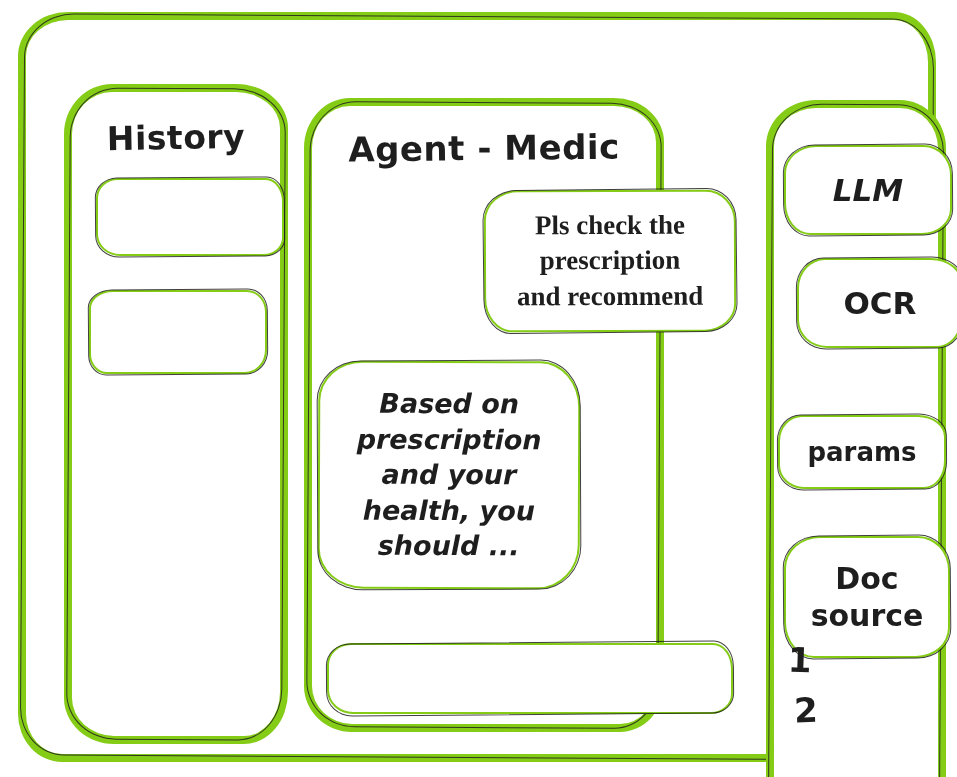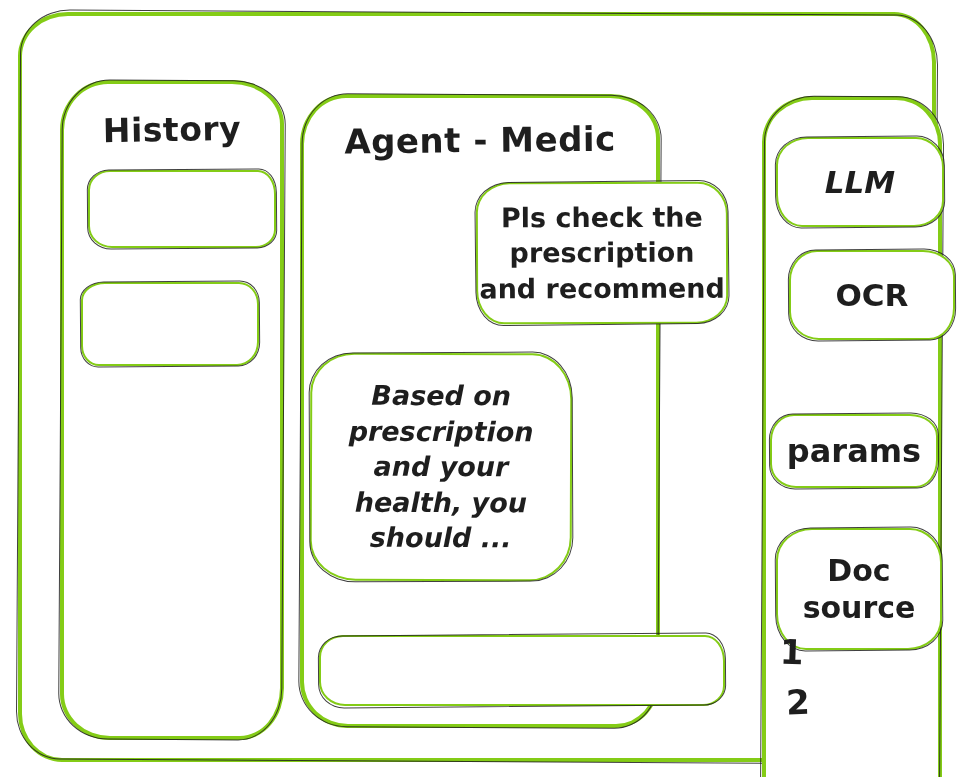--- a/index.html
+++ b/index.html
@@ -11,21 +11,21 @@
   #stage {
     position: relative;
     width: 957px;
     height: 777px;
     background: #ffffff;
     overflow: hidden;
   }
   
   .sketch {
     position: absolute;
-    border: 4px solid #84cc16;
+    border: 8px solid #84cc16;
     background: #ffffff;
     box-sizing: border-box;
   }
   .sketch::before {
     content: "";
     position: absolute;
     inset: -4px;
     border: 1.7px solid rgba(30,30,30,0.85);
     border-radius: inherit;
     transform: rotate(0.35deg);
@@ -66,21 +66,21 @@
     align-items: center;
     justify-content: center;
     text-align: center;
     font-size: 27px;
     font-weight: bold;
     line-height: 1.32;
     white-space: pre-line;
   }
   #bubble-user { left: 172px; top: 84px; width: 252px; height: 142px;
                  border-radius: 34px 30px 32px 28px / 30px 32px 28px 34px;
-                 transform: rotate(-0.2deg); }
+                 transform: rotate(-0.2deg); font-family: Liberation Serif, serif; }
   #bubble-assistant { left: 6px; top: 255px; width: 262px; height: 228px;
                       border-radius: 44px 40px 42px 46px / 40px 46px 44px 40px;
                       transform: rotate(0.2deg); font-style: italic; }
   #chat-input { left: 15px; top: 537px; width: 406px; height: 71px;
                 border-radius: 24px 20px 22px 26px / 22px 26px 20px 24px;
                 font-size: 26px; padding: 0 18px; display: flex; align-items: center; }
 
   
   #tools { left: 740px; top: 80px; width: 180px; height: 744px;
            border-radius: 50px 46px 48px 44px / 46px 48px 44px 50px; }
@@ -92,23 +92,23 @@
     font-size: 31px;
     font-weight: bold;
     line-height: 1.25;
     cursor: pointer;
   }
   #btn-llm    { left: 10px; top: 37px;  width: 168px; height: 90px;
                 border-radius: 32px 28px 30px 26px / 28px 30px 26px 32px;
                 font-style: italic; }
   #btn-ocr    { left: 23px; top: 150px; width: 166px; height: 90px;
                 border-radius: 28px 32px 26px 30px / 30px 26px 32px 28px; }
-  #btn-params { left: 4px;  top: 314px; width: 168px; height: 74px;
+  #btn-params { left: 4px;  top: 307px; width: 168px; height: 74px;
                 border-radius: 24px 28px 22px 26px / 26px 22px 28px 24px;
-                font-size: 32px; }
+                font-size: 26px; }
   #btn-doc    { left: 10px; top: 428px; width: 166px; height: 122px;
                 border-radius: 36px 32px 34px 30px / 32px 34px 30px 36px;
                 font-size: 30px; padding: 0 3px; box-sizing: border-box; }
   .doc-num {
     position: absolute;
     font-size: 34px;
     font-weight: bold;
     cursor: pointer;
   }
   #doc-num-1 { left: 14px; top: 532px; transform: rotate(2deg); }

